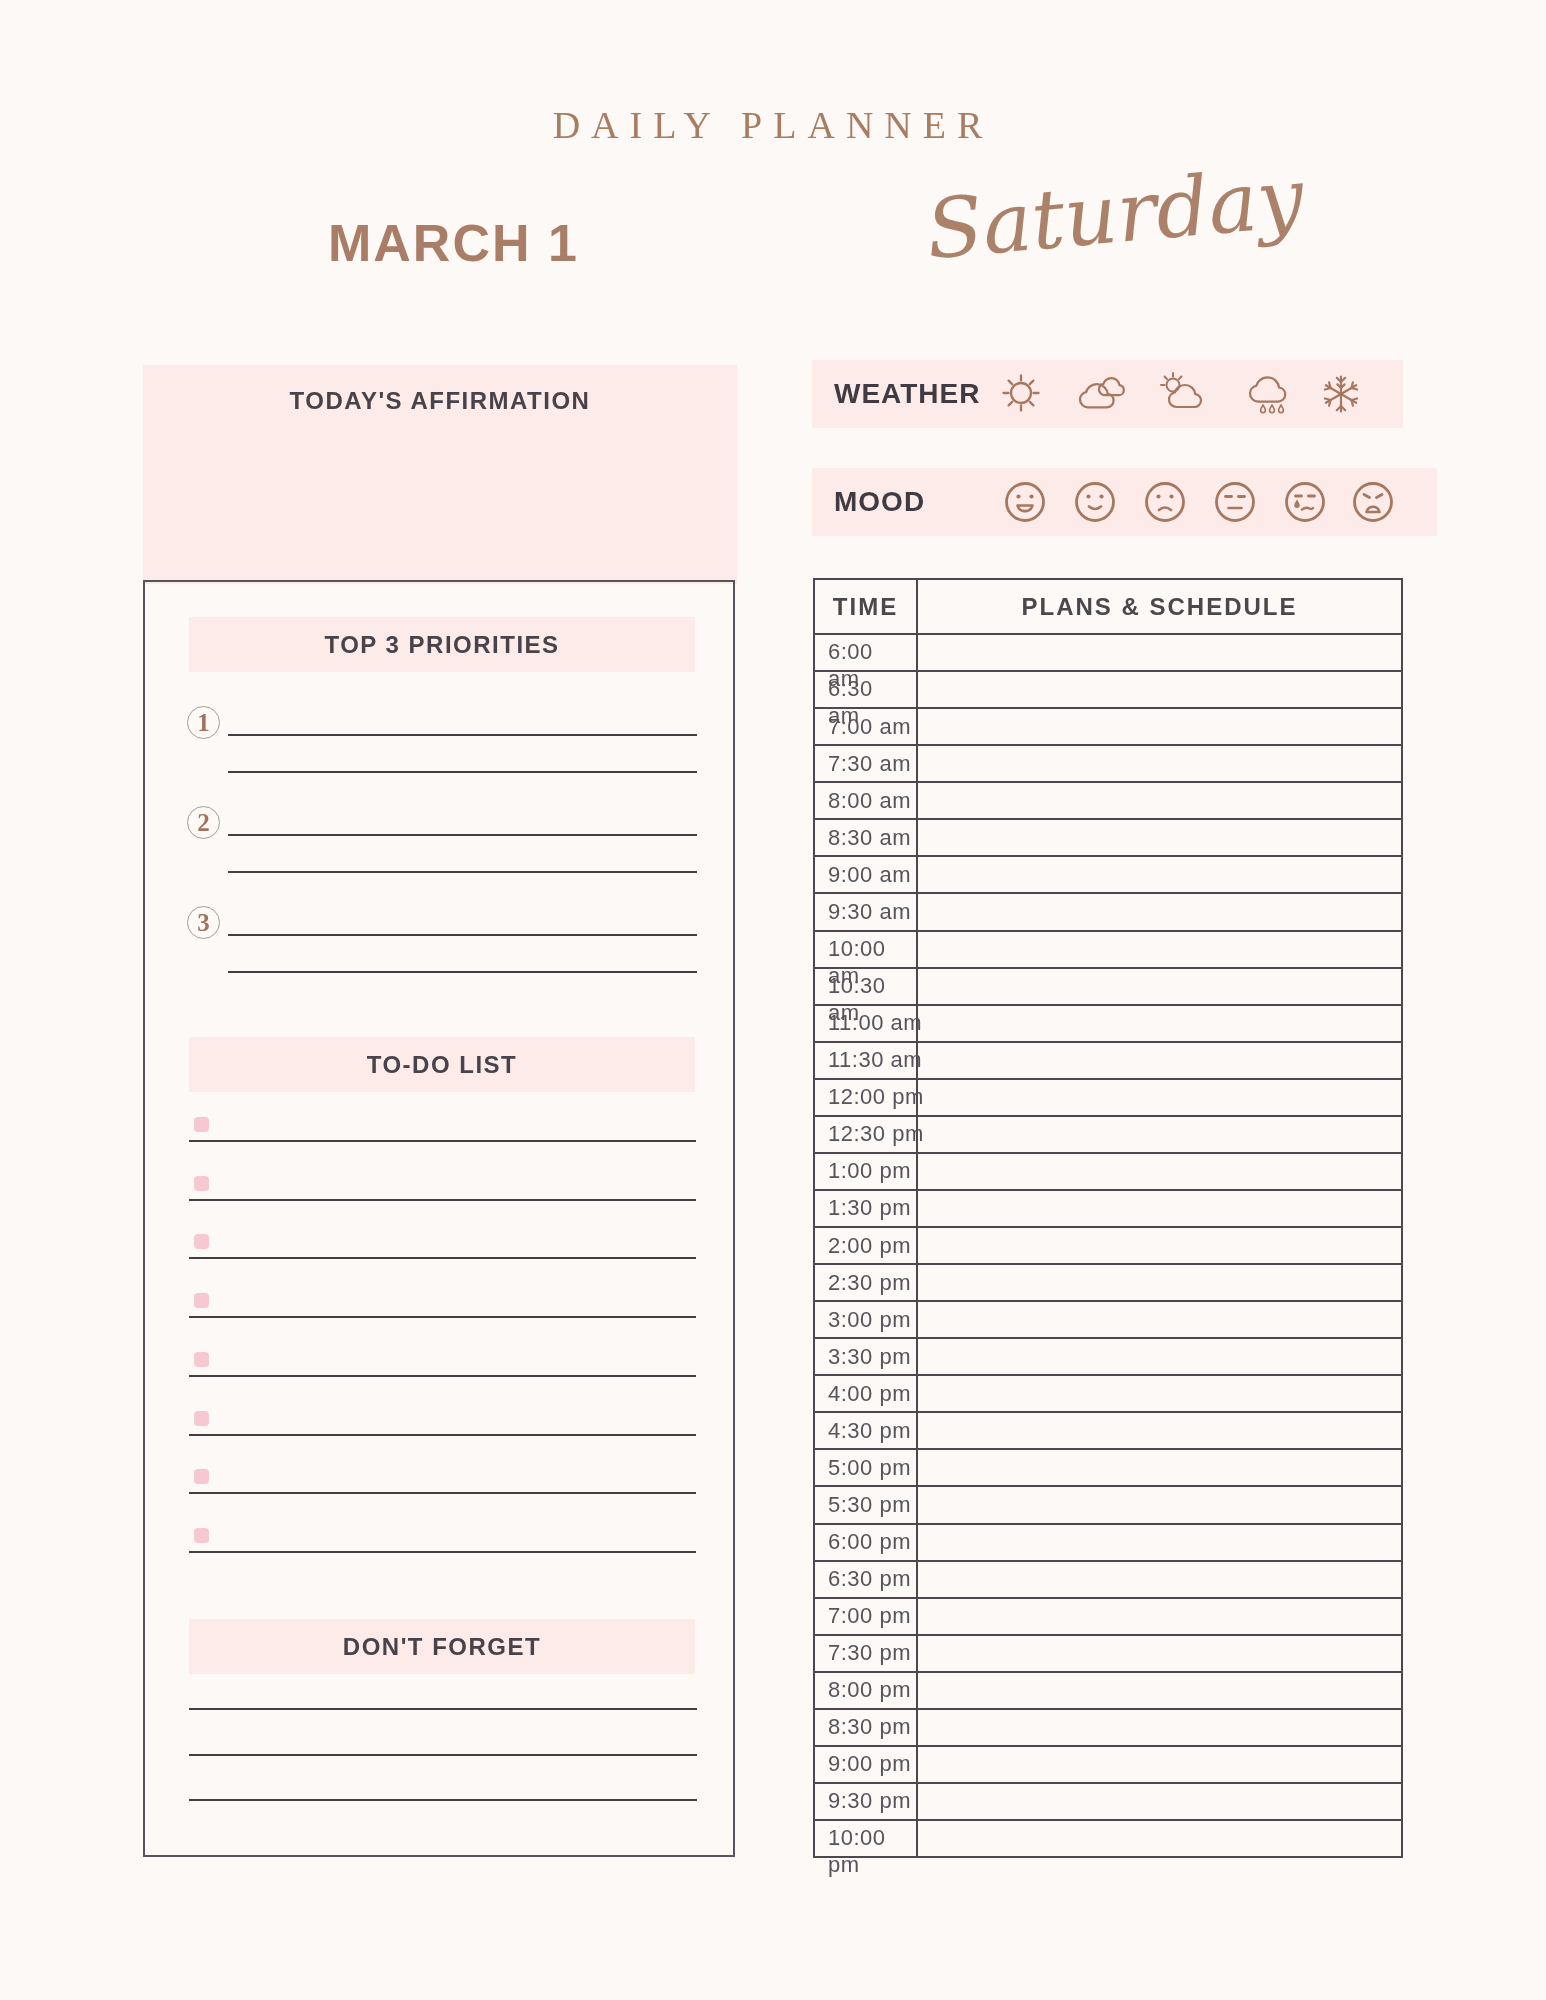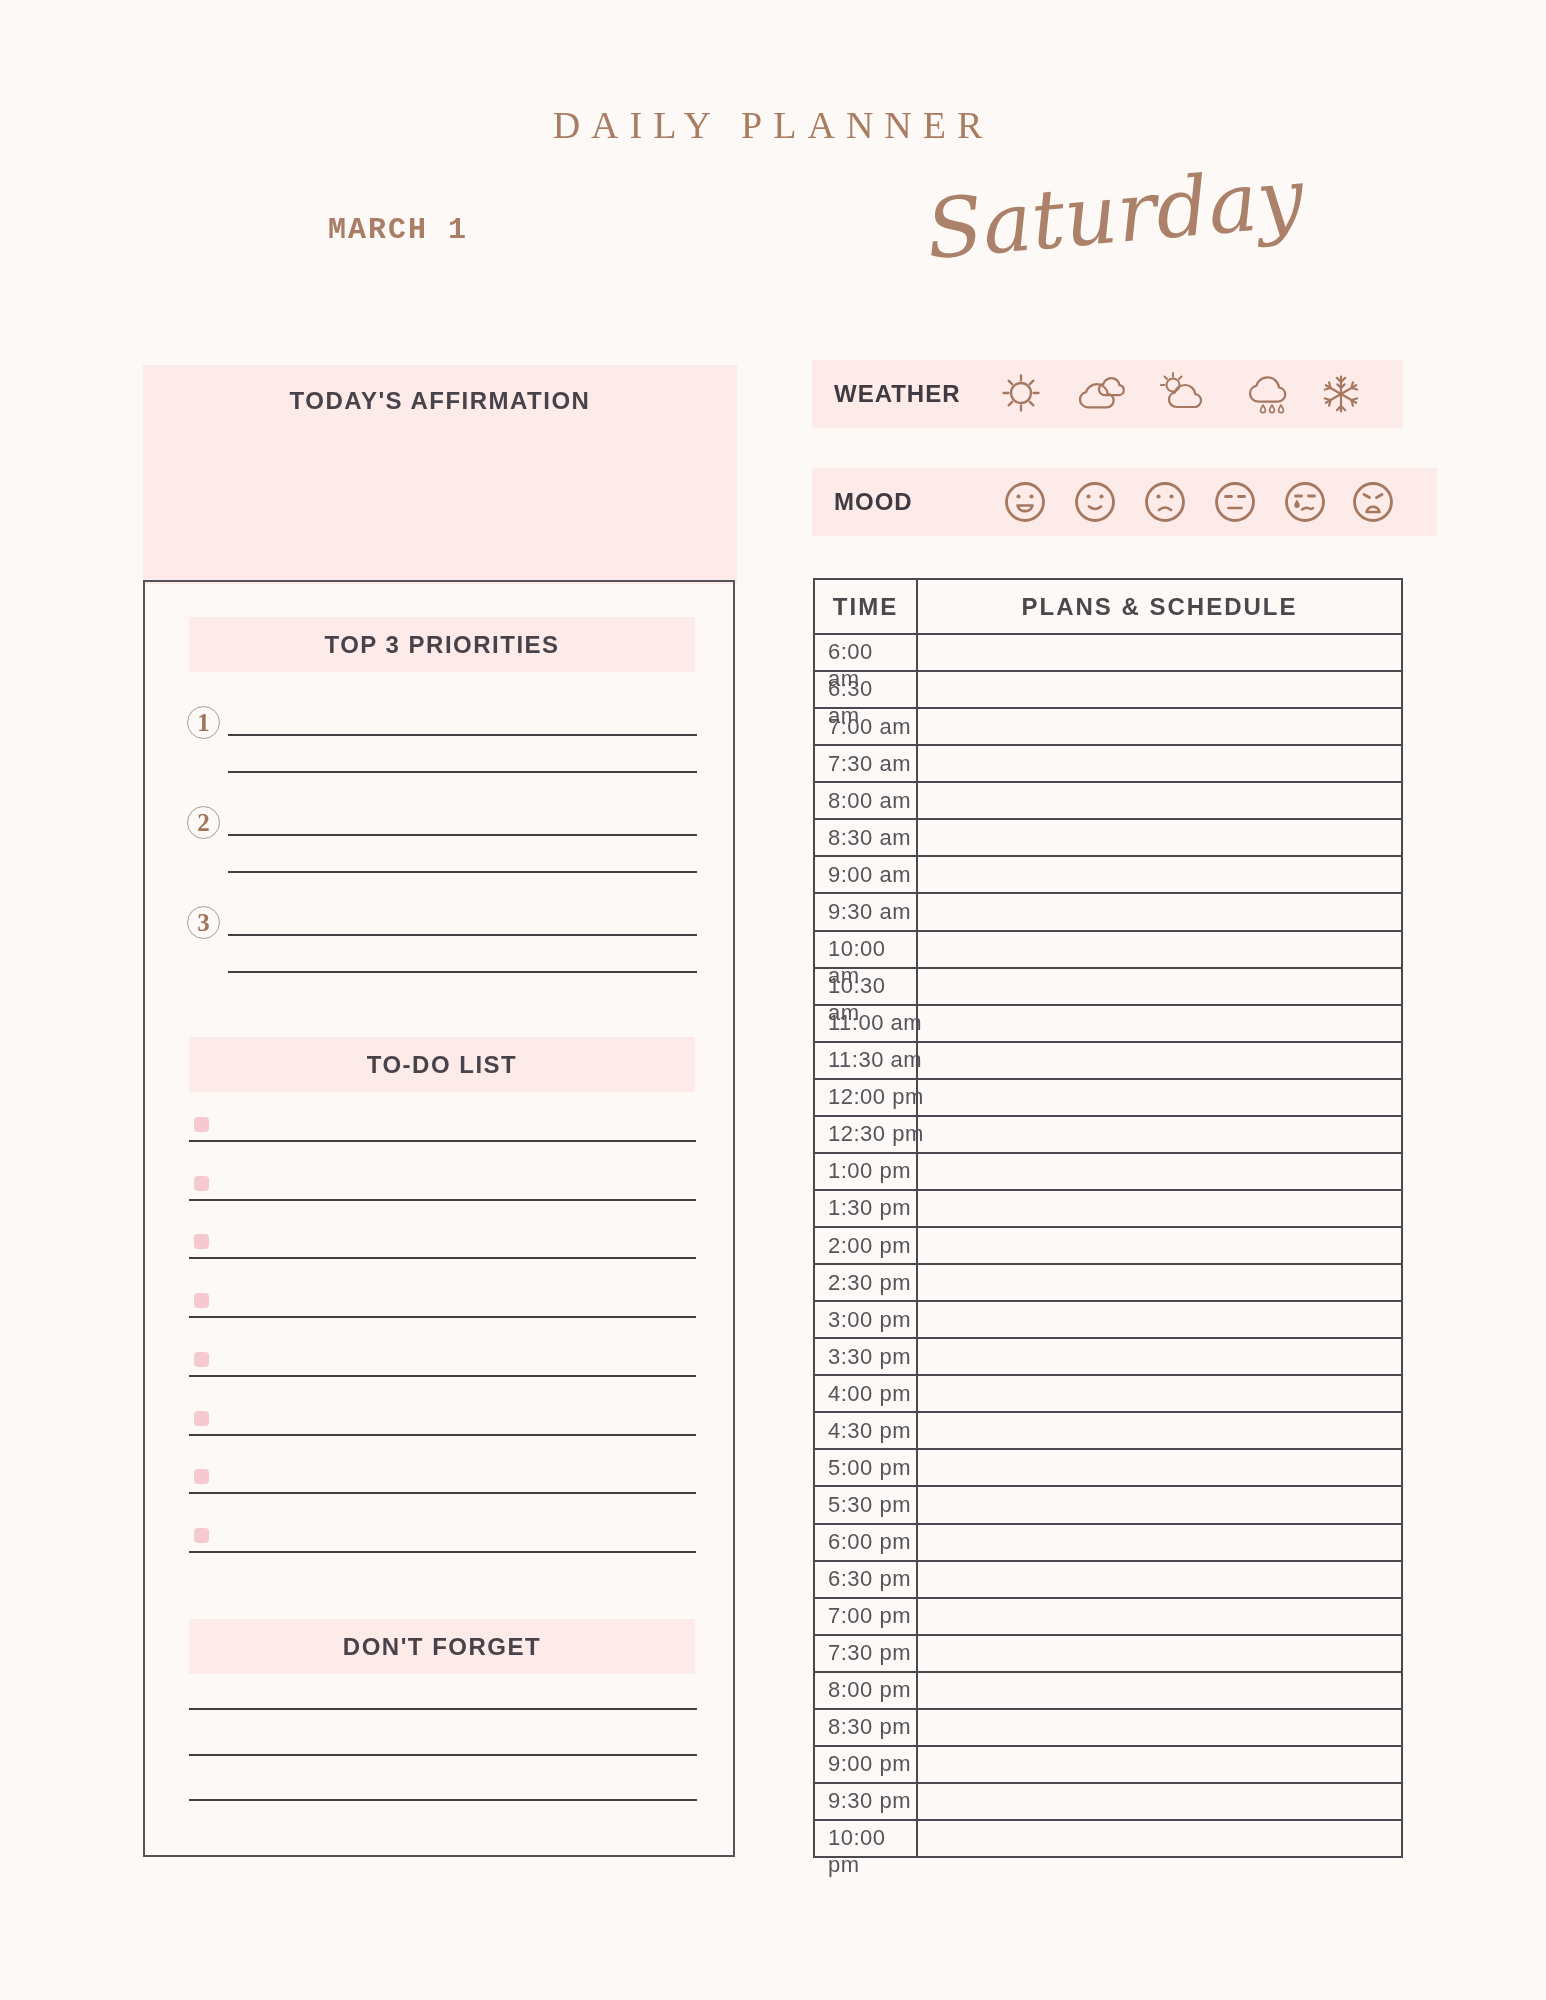--- a/index.html
+++ b/index.html
@@ -4,37 +4,37 @@
 <style>
   html,body{margin:0;padding:0;background:#fdf9f7;}
   .page{position:relative;width:1546px;height:2000px;background:#fdf9f7;overflow:hidden;
         font-family:"Liberation Sans",sans-serif;}
 
   
   .main-title{position:absolute;top:103px;left:0;width:100%;text-align:center;
     font-family:"Liberation Serif",serif;font-size:38px;letter-spacing:11px;
     color:#a87d62;font-weight:normal;}
   .date-title{position:absolute;left:328px;top:213px;
-    font-family:Liberation Mono, monospace;font-weight:bold;font-size:30px;
+    font-family:Liberation Sans, sans-serif;font-weight:bold;font-size:52px;
     letter-spacing:2px;color:#aa7e66;}
   .day-script{position:absolute;left:925px;top:128px;width:380px;height:170px;
     display:flex;align-items:center;justify-content:center;
     font-family:"DejaVu Serif",serif;font-style:italic;font-size:82px;
     color:#ac8169;transform:rotate(-5deg);}
 
   
   .pinkbox{background:#fcebe9;}
   .affirmation{position:absolute;left:143px;top:365px;width:594px;height:219px;}
   .affirmation .hd{padding-top:22px;text-align:center;}
   .sec-hd{font-weight:bold;font-size:24px;letter-spacing:1.5px;color:#48434a;}
 
   .weather-bar{position:absolute;left:812px;top:360px;width:591px;height:68px;}
   .mood-bar{position:absolute;left:812px;top:468px;width:625px;height:68px;}
   .bar-label{position:absolute;left:22px;top:50%;transform:translateY(-50%);
-    font-weight:bold;font-size:24px;letter-spacing:1px;color:#403b42;}
+    font-weight:bold;font-size:28px;letter-spacing:1px;color:#403b42;}
   .wicon{position:absolute;top:12px;width:56px;height:44px;}
   .micon{position:absolute;top:12px;width:44px;height:44px;}
 
   
   .panel{position:absolute;left:143px;top:580px;width:592px;height:1277px;
     border:2px solid #56535b;box-sizing:border-box;padding-left:8px;}
   .panel .inbox{position:absolute;left:44px;width:506px;height:55px;
     display:flex;align-items:center;justify-content:center;}
   .priority-item{position:absolute;left:0;width:592px;height:100px;}
   .pr-circle{position:absolute;left:42px;top:0;width:33px;height:33px;border-radius:50%;

